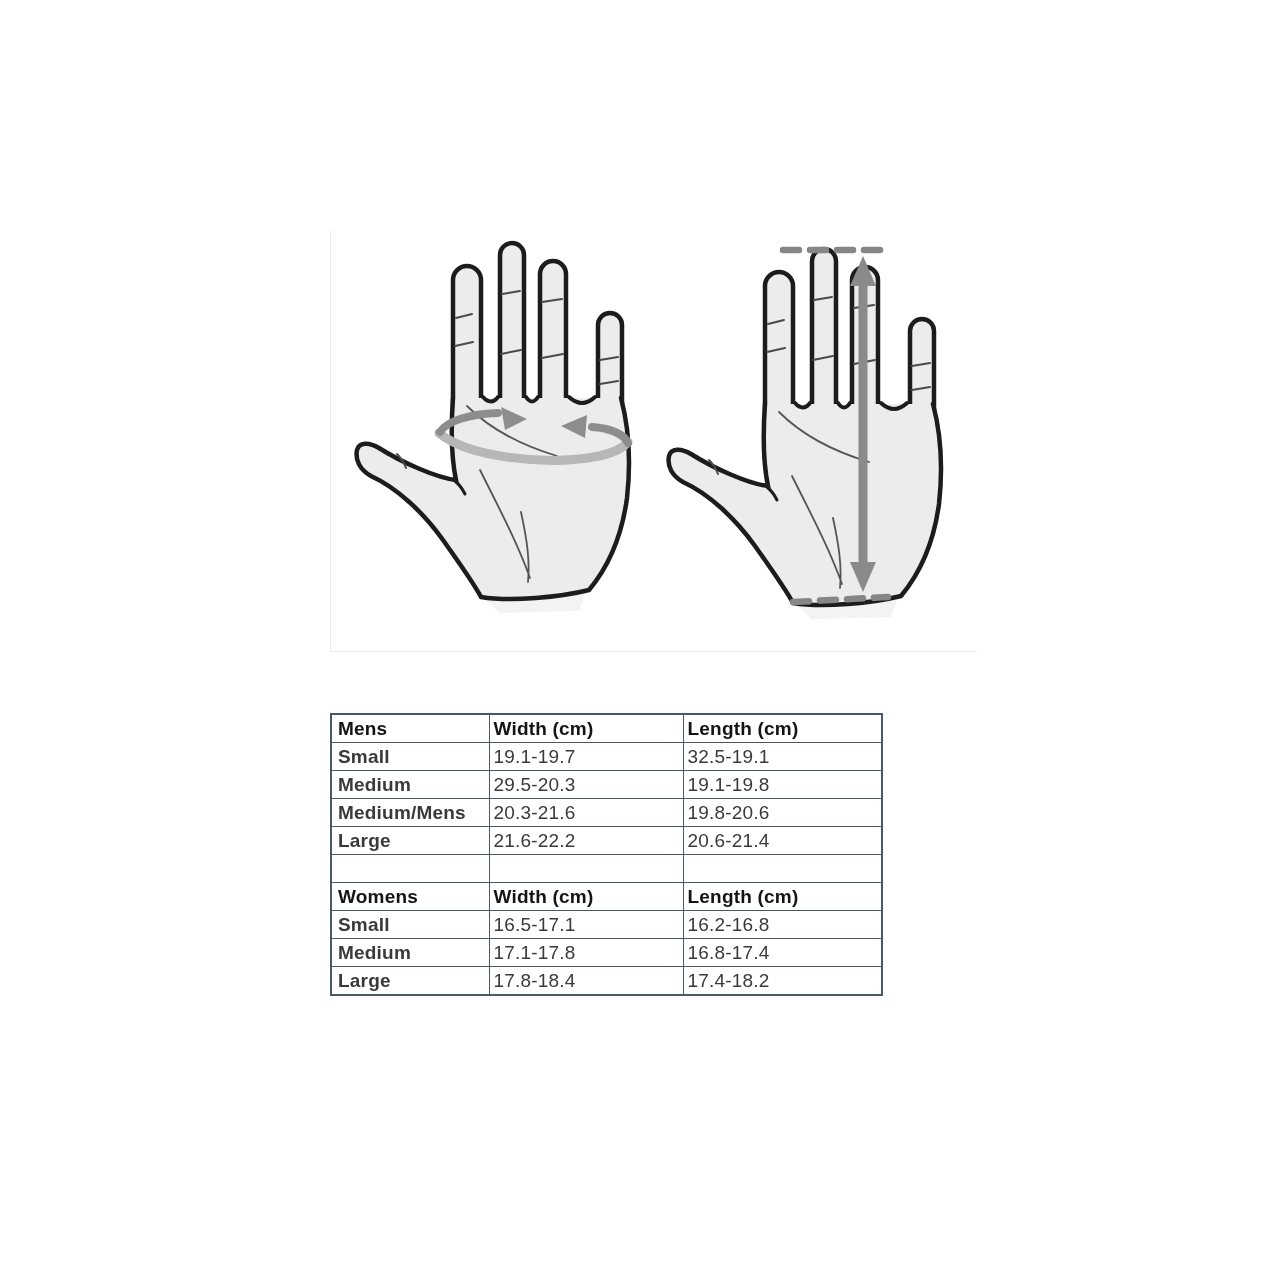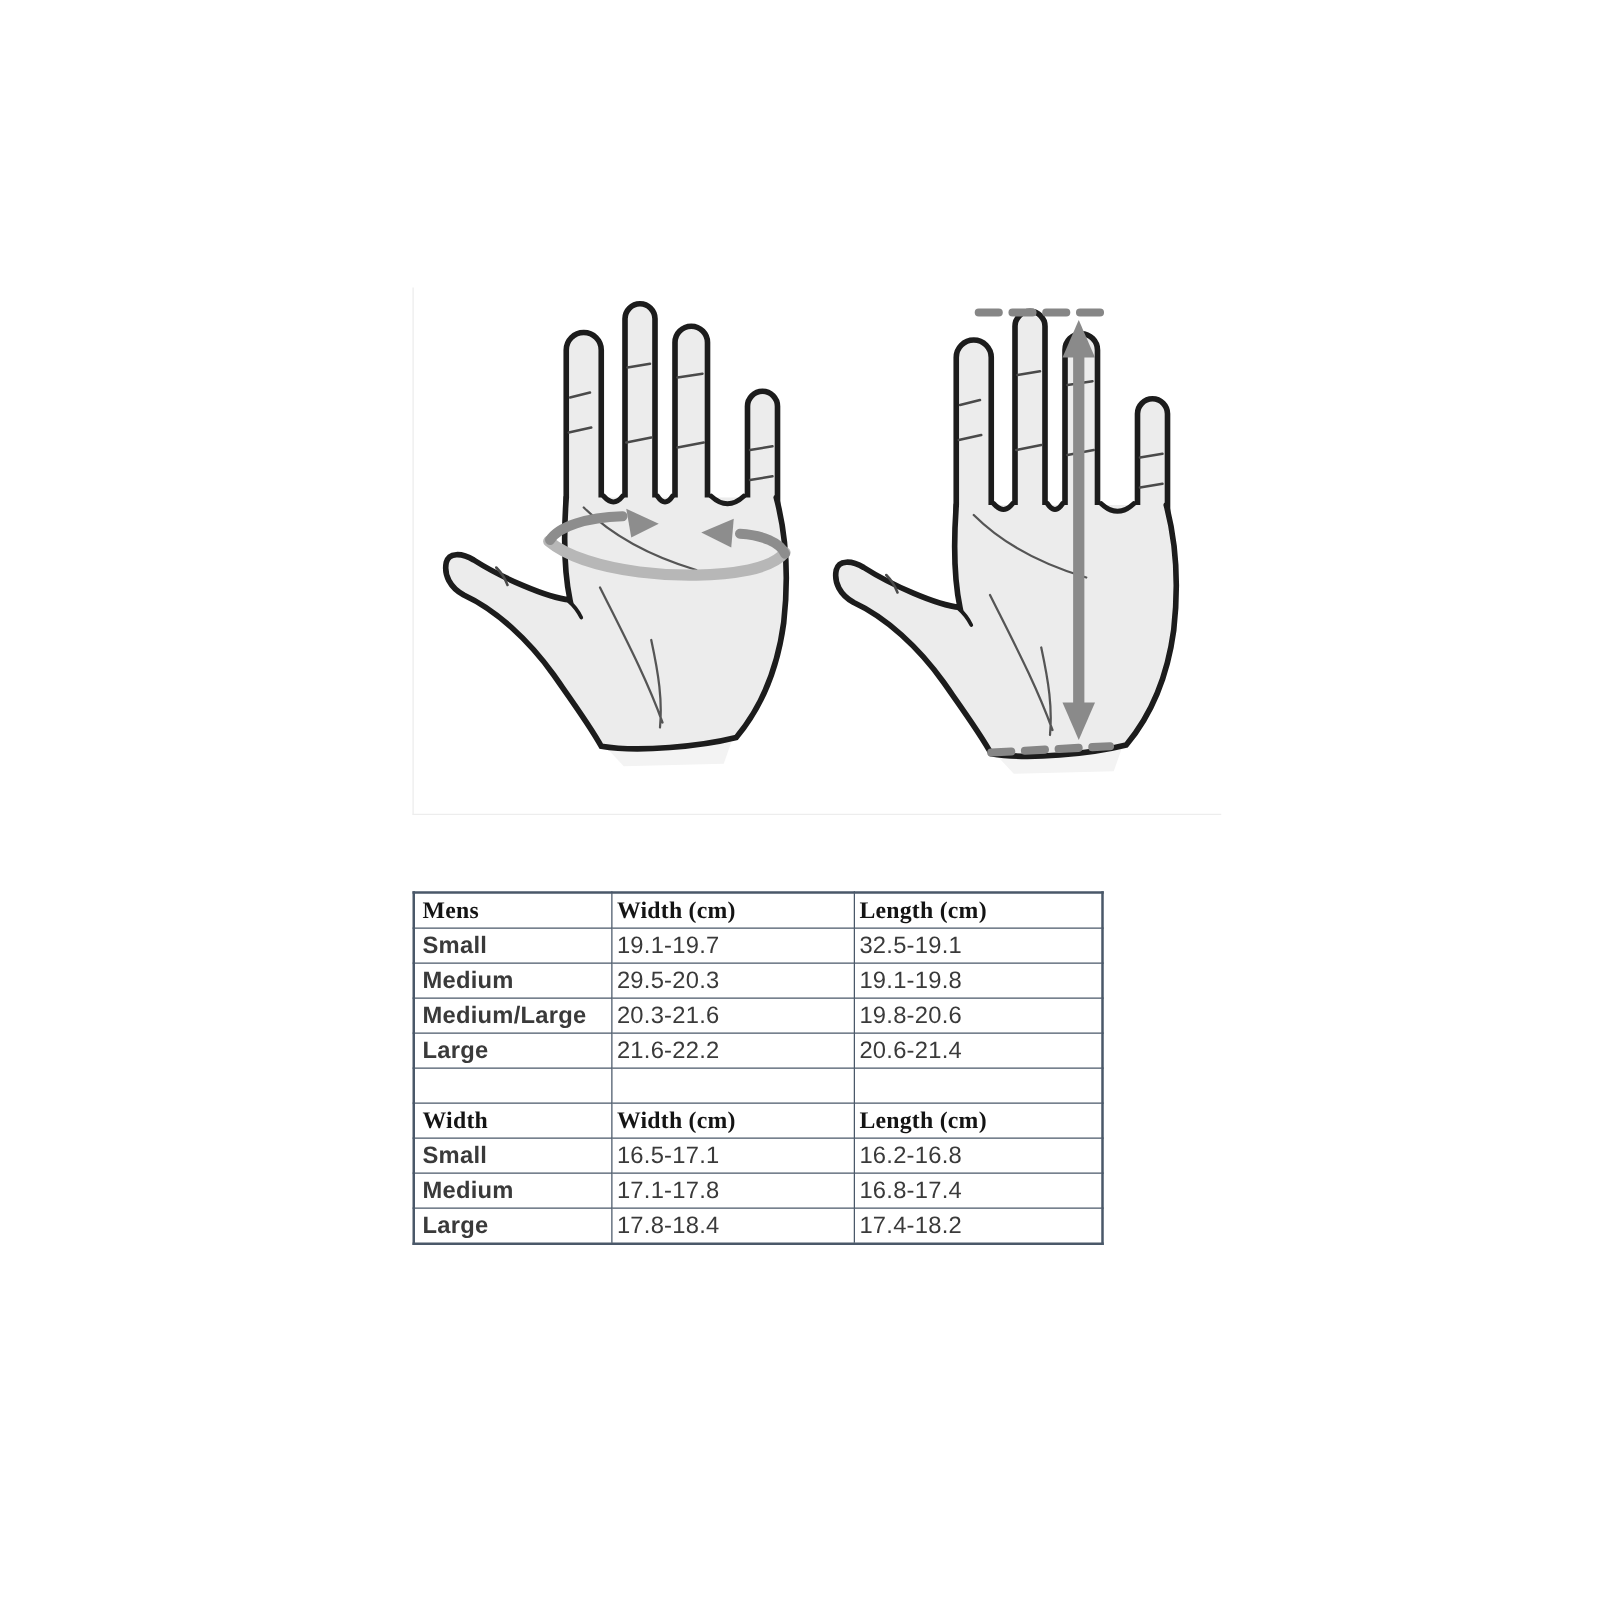--- a/index.html
+++ b/index.html
@@ -32,21 +32,21 @@
     height: 27px;
     font-size: 19px;
     color: #3a3a3a;
     vertical-align: middle;
     padding: 0 4px;
     letter-spacing: 0.2px;
     overflow: hidden;
     white-space: nowrap;
   }
   table.size-chart td.label { text-align: left; padding-left: 6px; font-weight: bold; }
-  table.size-chart tr.hdr td { font-weight: bold; color: #141414; font-family: Liberation Serif, serif; }
+  table.size-chart tr.hdr td { font-weight: bold; color: #141414; }
   table.size-chart tr.spacer td { height: 27px; }
 </style>
 </head>
 <body>
 
 <div class="canvas">
 
   <div class="illustration">
     <svg width="646" height="421" viewBox="0 0 646 421">
       <defs>
@@ -138,36 +138,36 @@
         <td class="label">Small</td>
         <td>19.1-19.7</td>
         <td>32.5-19.1</td>
       </tr>
       <tr>
         <td class="label">Medium</td>
         <td>29.5-20.3</td>
         <td>19.1-19.8</td>
       </tr>
       <tr>
-        <td class="label">Medium/Large</td>
+        <td class="label">Medium/Mens</td>
         <td>20.3-21.6</td>
         <td>19.8-20.6</td>
       </tr>
       <tr>
         <td class="label">Large</td>
         <td>21.6-22.2</td>
         <td>20.6-21.4</td>
       </tr>
       <tr class="spacer">
         <td class="label"></td>
         <td></td>
         <td></td>
       </tr>
       <tr class="hdr">
-        <td class="label">Width</td>
+        <td class="label">Womens</td>
         <td>Width (cm)</td>
         <td>Length (cm)</td>
       </tr>
       <tr>
         <td class="label">Small</td>
         <td>16.5-17.1</td>
         <td>16.2-16.8</td>
       </tr>
       <tr>
         <td class="label">Medium</td>

